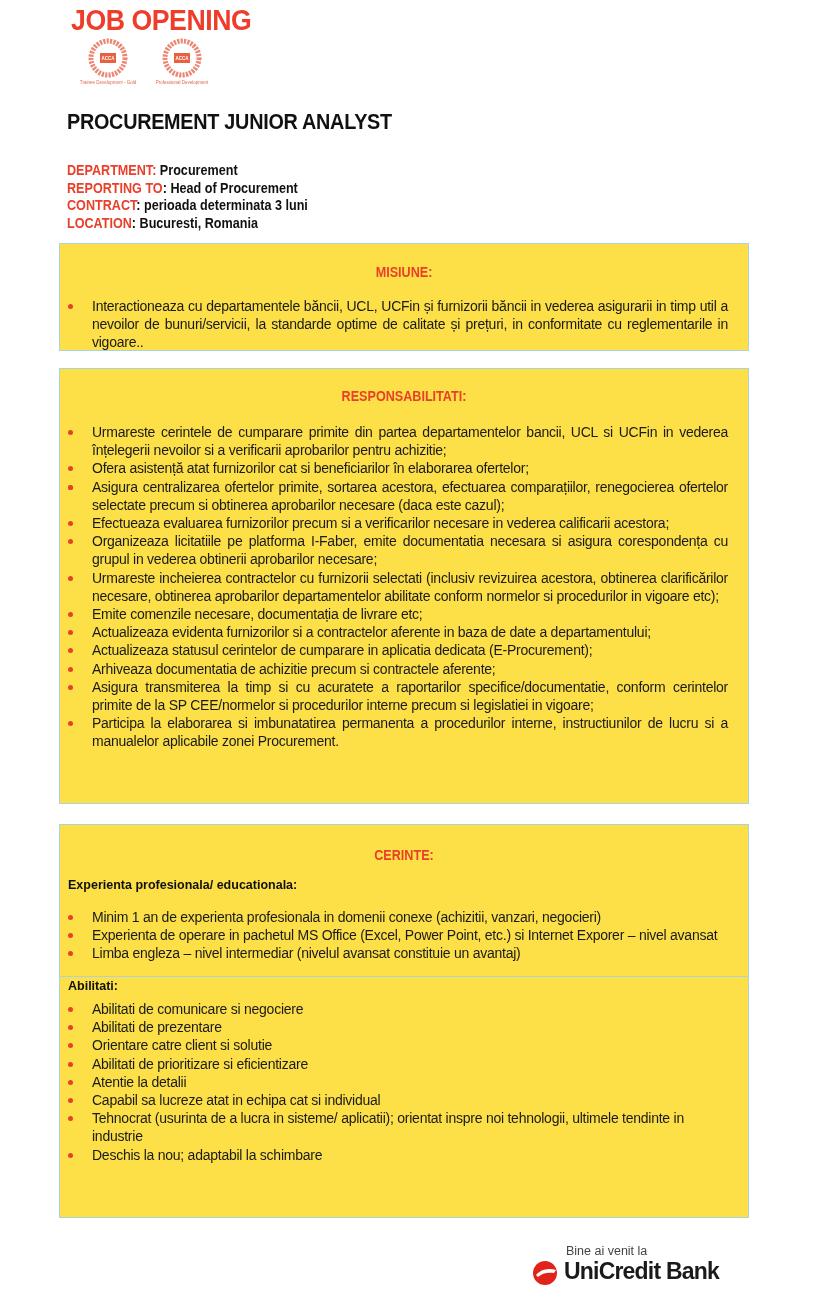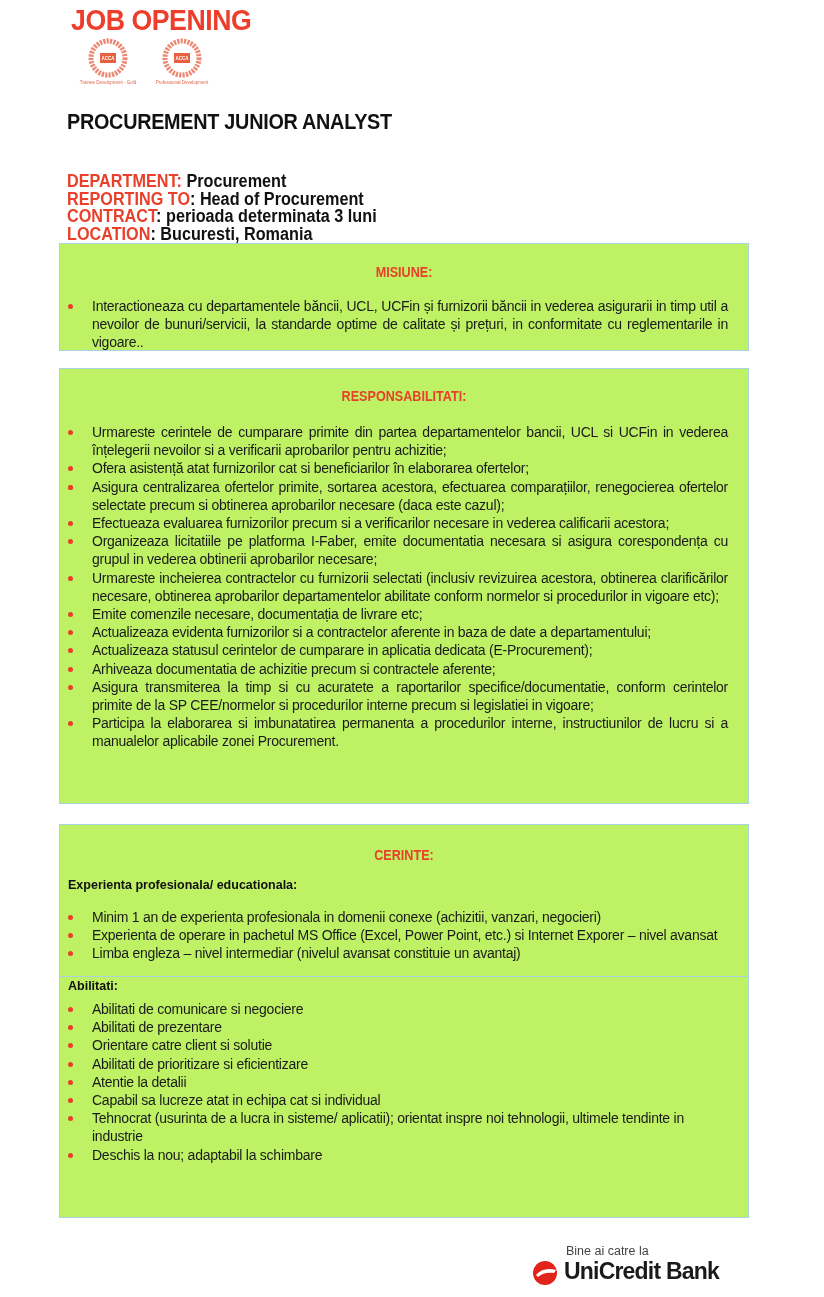--- a/index.html
+++ b/index.html
@@ -14,28 +14,28 @@
   .badges { position: absolute; left: 76px; top: 38px; display: flex; gap: 10px; }
   .badge { display: flex; flex-direction: column; align-items: center; width: 64px; }
   .badge svg { display: block; }
   .badge-caption { font-size: 4.5px; color: #e06a50; white-space: nowrap; margin-top: 2px; }
 
   .job-title {
     position: absolute; left: 67px; top: 109px;
     font-weight: bold; font-size: 22px; color: #111; letter-spacing: -0.3px;
     transform: scaleX(0.9); transform-origin: left top; white-space: nowrap;
   }
-  .meta { position: absolute; left: 67px; top: 173px; font-size: 18px; font-weight: bold; line-height: 17.5px; }
+  .meta { position: absolute; left: 67px; top: 162px; font-size: 14px; font-weight: bold; line-height: 17.5px; }
   .meta-row { white-space: nowrap; transform: scaleX(0.9); transform-origin: left top; }
   .meta-label { color: #e8402a; }
   .meta-value { color: #111; }
 
   .box {
     position: absolute; left: 59px; width: 690px;
-    background: #bef264; border: 1px solid #a9d3df;
+    background: #fde047; border: 1px solid #a9d3df;
   }
   .box-heading {
     text-align: center; font-weight: bold; color: #e8402a; font-size: 14px;
     transform: scaleX(0.9);
   }
   .sub-heading { font-weight: bold; font-size: 12.5px; color: #111; }
   ul.bullets { list-style: none; }
   ul.bullets li {
     position: relative; padding-left: 32px; padding-right: 20px;
     font-size: 14px; line-height: 18.2px; color: #1a1a1a;
@@ -156,19 +156,19 @@
     <li><span class="dot"></span><span>Orientare catre client si solutie</span></li>
     <li><span class="dot"></span><span>Abilitati de prioritizare si eficientizare</span></li>
     <li><span class="dot"></span><span>Atentie la detalii</span></li>
     <li><span class="dot"></span><span>Capabil sa lucreze atat in echipa cat si individual</span></li>
     <li><span class="dot"></span><span>Tehnocrat (usurinta de a lucra in sisteme/ aplicatii); orientat inspre noi tehnologii, ultimele tendinte in industrie</span></li>
     <li><span class="dot"></span><span>Deschis la nou; adaptabil la schimbare</span></li>
   </ul>
 </section>
 
 <div class="footer-logo">
-  <div class="footer-tag" style="left:34px;">Bine ai catre la</div>
+  <div class="footer-tag" style="left:34px;">Bine ai venit la</div>
   <svg class="footer-mark" width="28" height="26" viewBox="0 0 28 26">
     <circle cx="13" cy="13" r="12" fill="#e2231a"></circle>
     <path d="M4 15 C 9 9, 17 8, 24 10 L 22 13 C 16 12, 10 13, 6 17 Z" fill="#ffffff"></path>
   </svg>
   <div class="footer-brand">UniCredit Bank</div>
 </div>
 
 </body></html>

